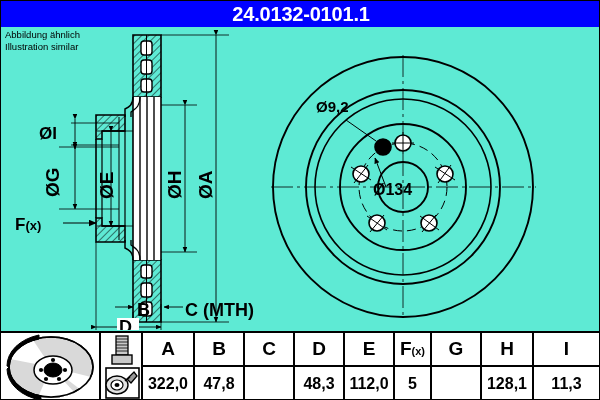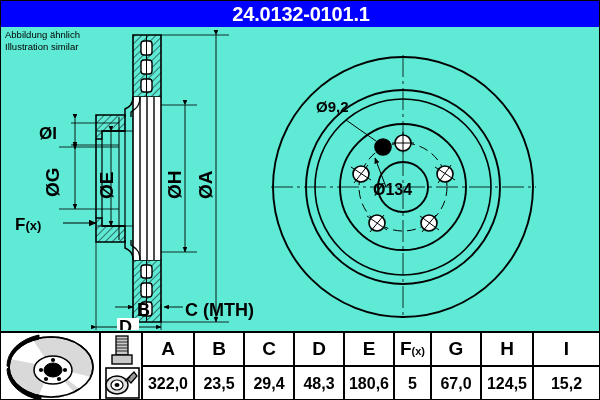--- a/index.html
+++ b/index.html
@@ -341,46 +341,44 @@
       </svg>
     </div>
 
     <div id="datacols" style="display:flex;">
         <div class="datacol w-a">
           <div class="dc-head">A</div>
           <div class="dc-val">322,0</div>
         </div>
         <div class="datacol w-b">
           <div class="dc-head">B</div>
-          <div class="dc-val">23,5</div>
+          <div class="dc-val">47,8</div>
         </div>
         <div class="datacol w-c">
           <div class="dc-head">C</div>
-          <div class="dc-val">29,4</div>
         </div>
         <div class="datacol w-d">
           <div class="dc-head">D</div>
           <div class="dc-val">48,3</div>
         </div>
         <div class="datacol w-e">
           <div class="dc-head">E</div>
-          <div class="dc-val">180,6</div>
+          <div class="dc-val">112,0</div>
         </div>
         <div class="datacol w-f">
           <div class="dc-head">F<span class="sub">(x)</span></div>
           <div class="dc-val">5</div>
         </div>
         <div class="datacol w-g">
           <div class="dc-head">G</div>
-          <div class="dc-val">67,0</div>
         </div>
         <div class="datacol w-h">
           <div class="dc-head">H</div>
-          <div class="dc-val">124,5</div>
+          <div class="dc-val">128,1</div>
         </div>
         <div class="datacol w-i">
           <div class="dc-head">I</div>
-          <div class="dc-val">15,2</div>
+          <div class="dc-val">11,3</div>
         </div>
       </div>
   </div>
 
 </div>
 
 </body></html>

